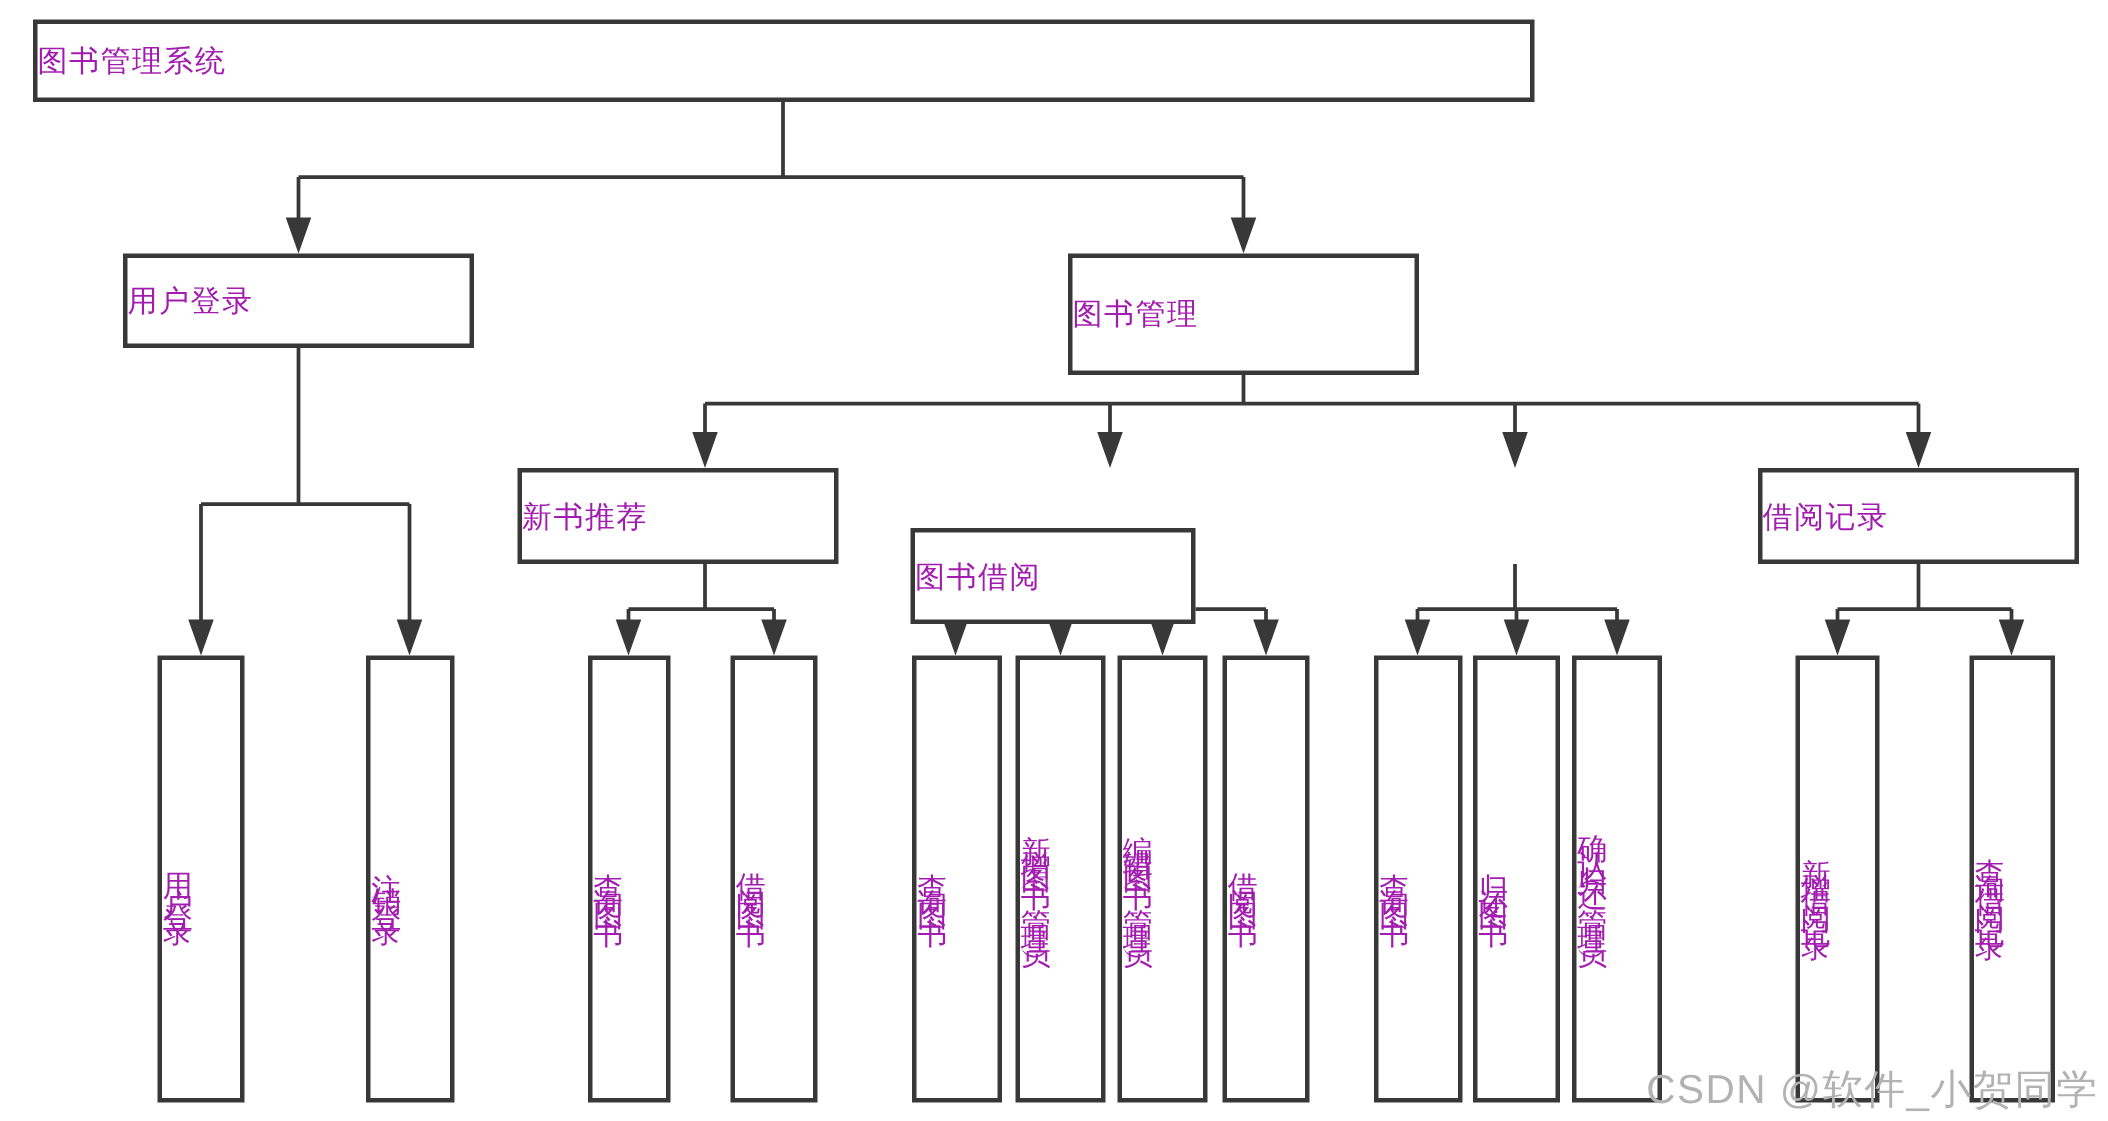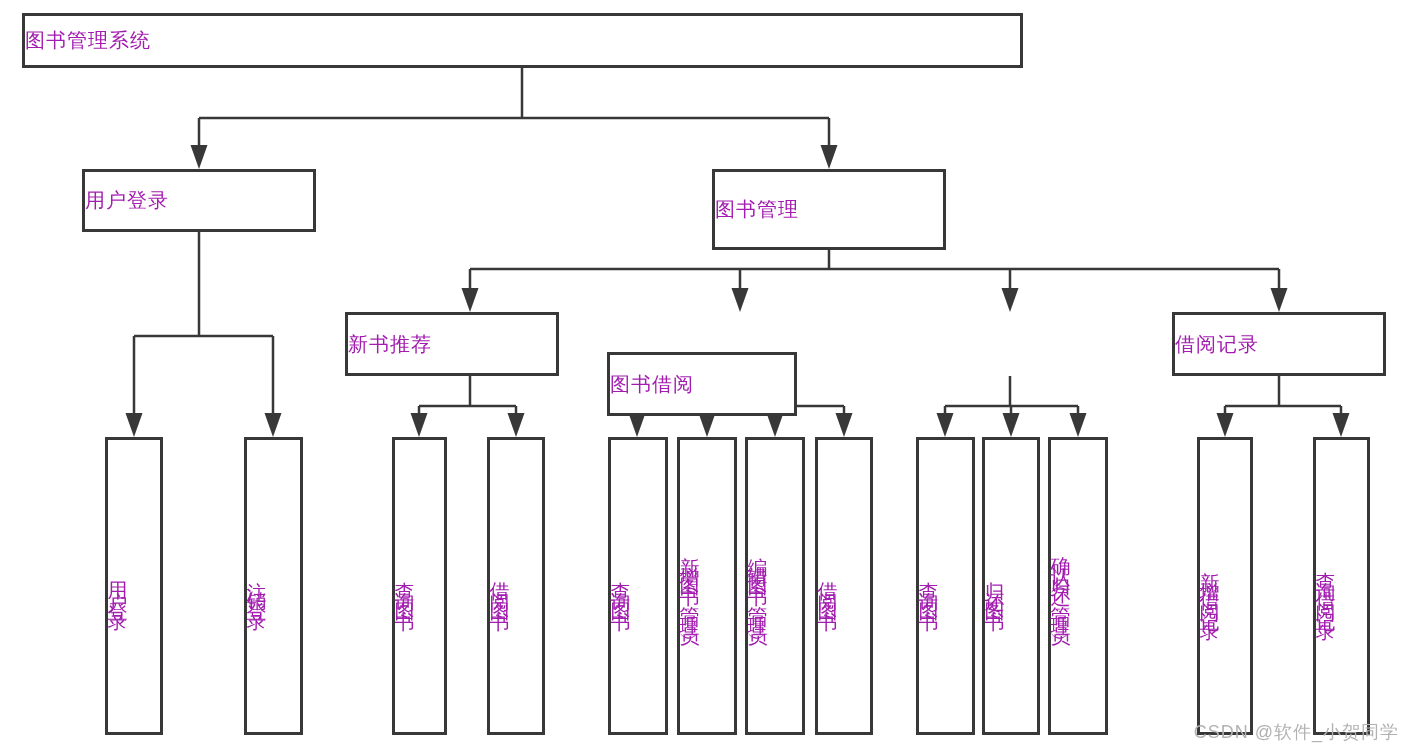--- a/index.html
+++ b/index.html
@@ -33,21 +33,21 @@
     letter-spacing:10px;
     line-height:1;
     white-space:nowrap;
   }
   .watermark{
     position:absolute;
     right:6px;
     bottom:3px;
     z-index:5;
     color:#b2b2b2;
-    font-size:18px;
+    font-size:27px;
     letter-spacing:1px;
     white-space:nowrap;
   }
 </style>
 </head>
 <body>
 
 <div class="stage">
 
   <svg class="connectors" width="1405" height="747" viewBox="0 0 1405 747">

